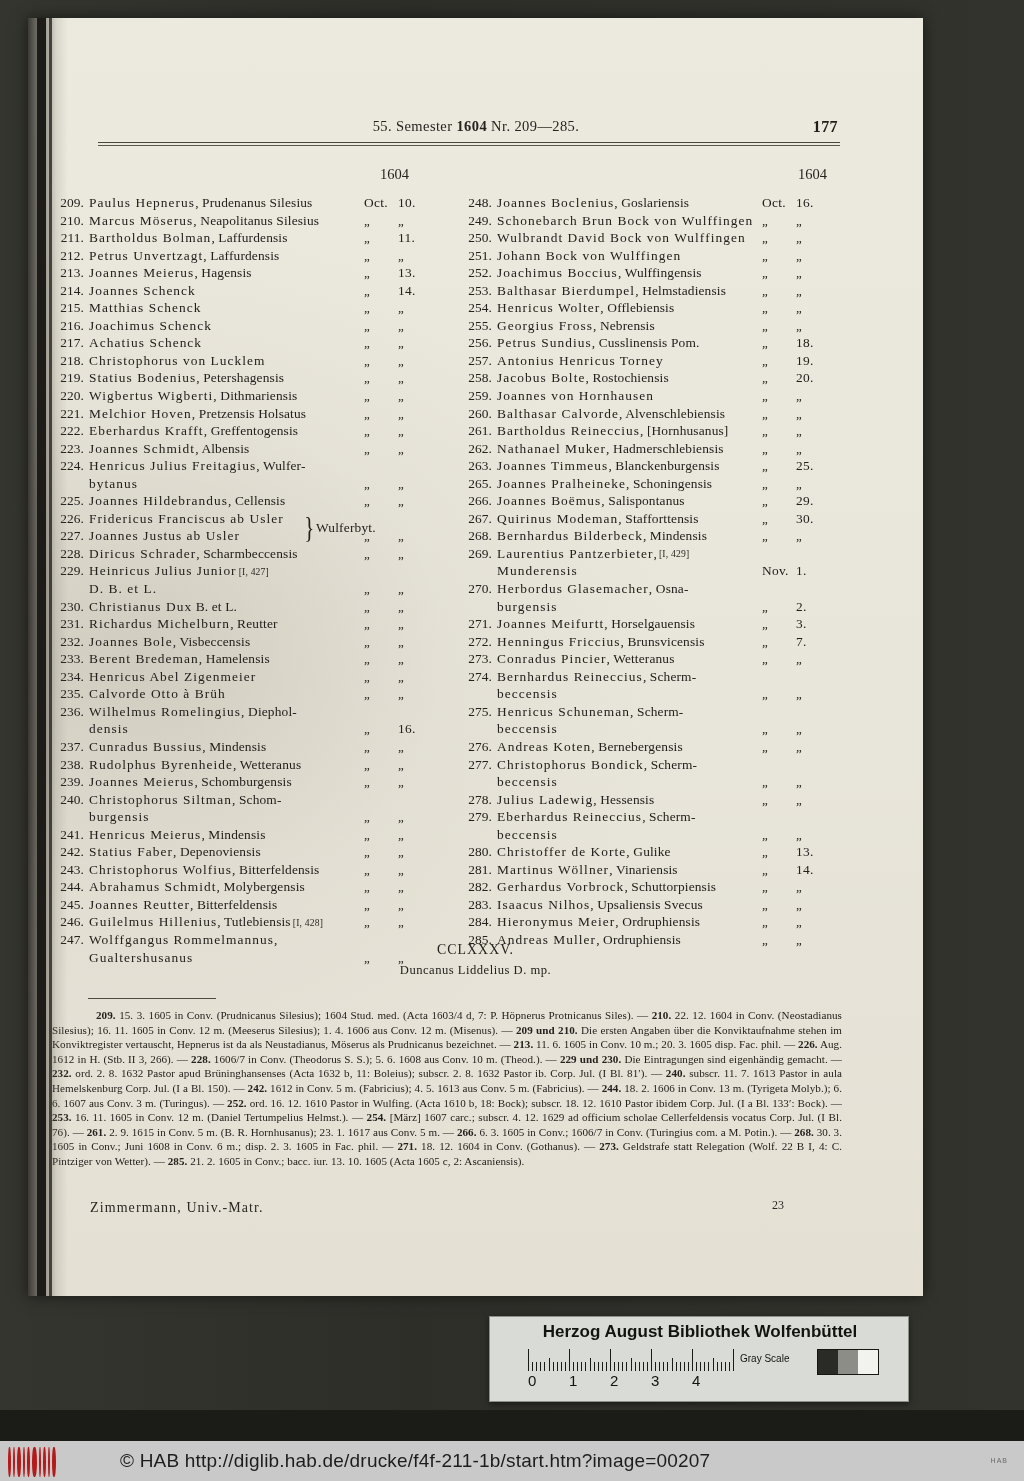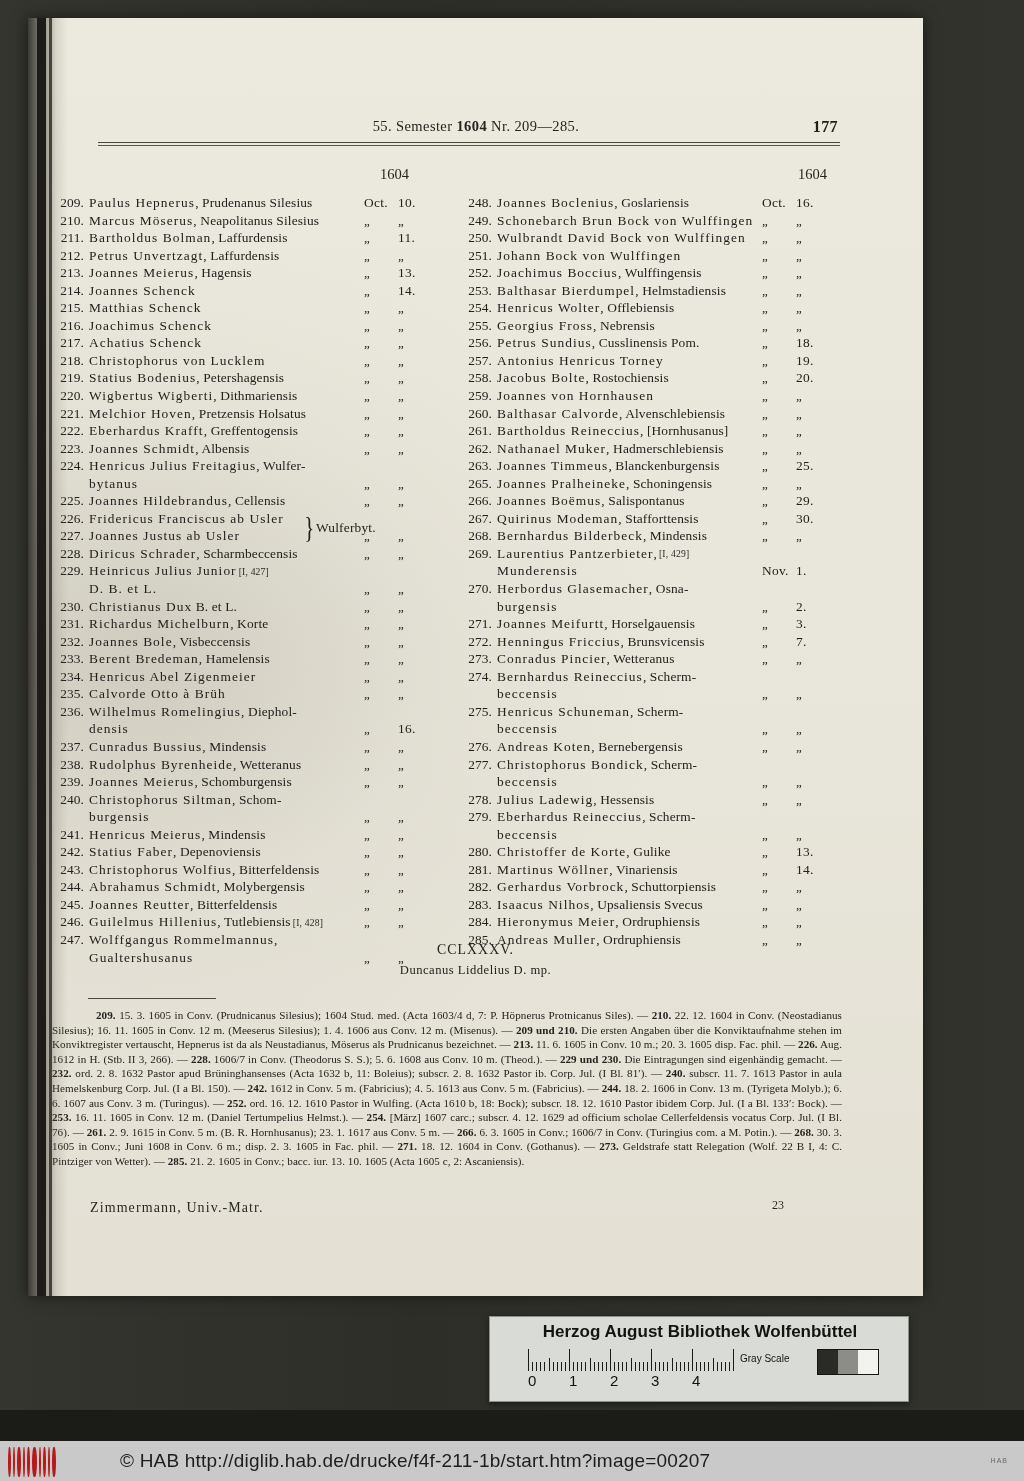--- a/index.html
+++ b/index.html
@@ -292,21 +292,21 @@
           <div class="e-line"><span class="num">228.</span><span class="name">Diricus Schrader</span><span class="plain">, Scharmbeccensis</span><span class="date"><span class="d-mon ditto">„</span><span class="d-day ditto">„</span></span></div>
         </div>
         <div class="entry">
           <div class="e-line"><span class="num">229.</span><span class="name">Heinricus Julius Junior</span><span class="ref">[I, 427]</span></div>
           <div class="e-line"><span class="cont"></span><span class="name">D. B. et L.</span><span class="date"><span class="d-mon ditto">„</span><span class="d-day ditto">„</span></span></div>
         </div>
         <div class="entry">
           <div class="e-line"><span class="num">230.</span><span class="name">Christianus Dux</span><span class="plain"> B. et L.</span><span class="date"><span class="d-mon ditto">„</span><span class="d-day ditto">„</span></span></div>
         </div>
         <div class="entry">
-          <div class="e-line"><span class="num">231.</span><span class="name">Richardus Michelburn</span><span class="plain">, Korte</span><span class="date"><span class="d-mon ditto">„</span><span class="d-day ditto">„</span></span></div>
+          <div class="e-line"><span class="num">231.</span><span class="name">Richardus Michelburn</span><span class="plain">, Reutter</span><span class="date"><span class="d-mon ditto">„</span><span class="d-day ditto">„</span></span></div>
         </div>
         <div class="entry">
           <div class="e-line"><span class="num">232.</span><span class="name">Joannes Bole</span><span class="plain">, Visbeccensis</span><span class="date"><span class="d-mon ditto">„</span><span class="d-day ditto">„</span></span></div>
         </div>
         <div class="entry">
           <div class="e-line"><span class="num">233.</span><span class="name">Berent Bredeman</span><span class="plain">, Hamelensis</span><span class="date"><span class="d-mon ditto">„</span><span class="d-day ditto">„</span></span></div>
         </div>
         <div class="entry">
           <div class="e-line"><span class="num">234.</span><span class="name">Henricus Abel Zigenmeier</span><span class="date"><span class="d-mon ditto">„</span><span class="d-day ditto">„</span></span></div>
         </div>

